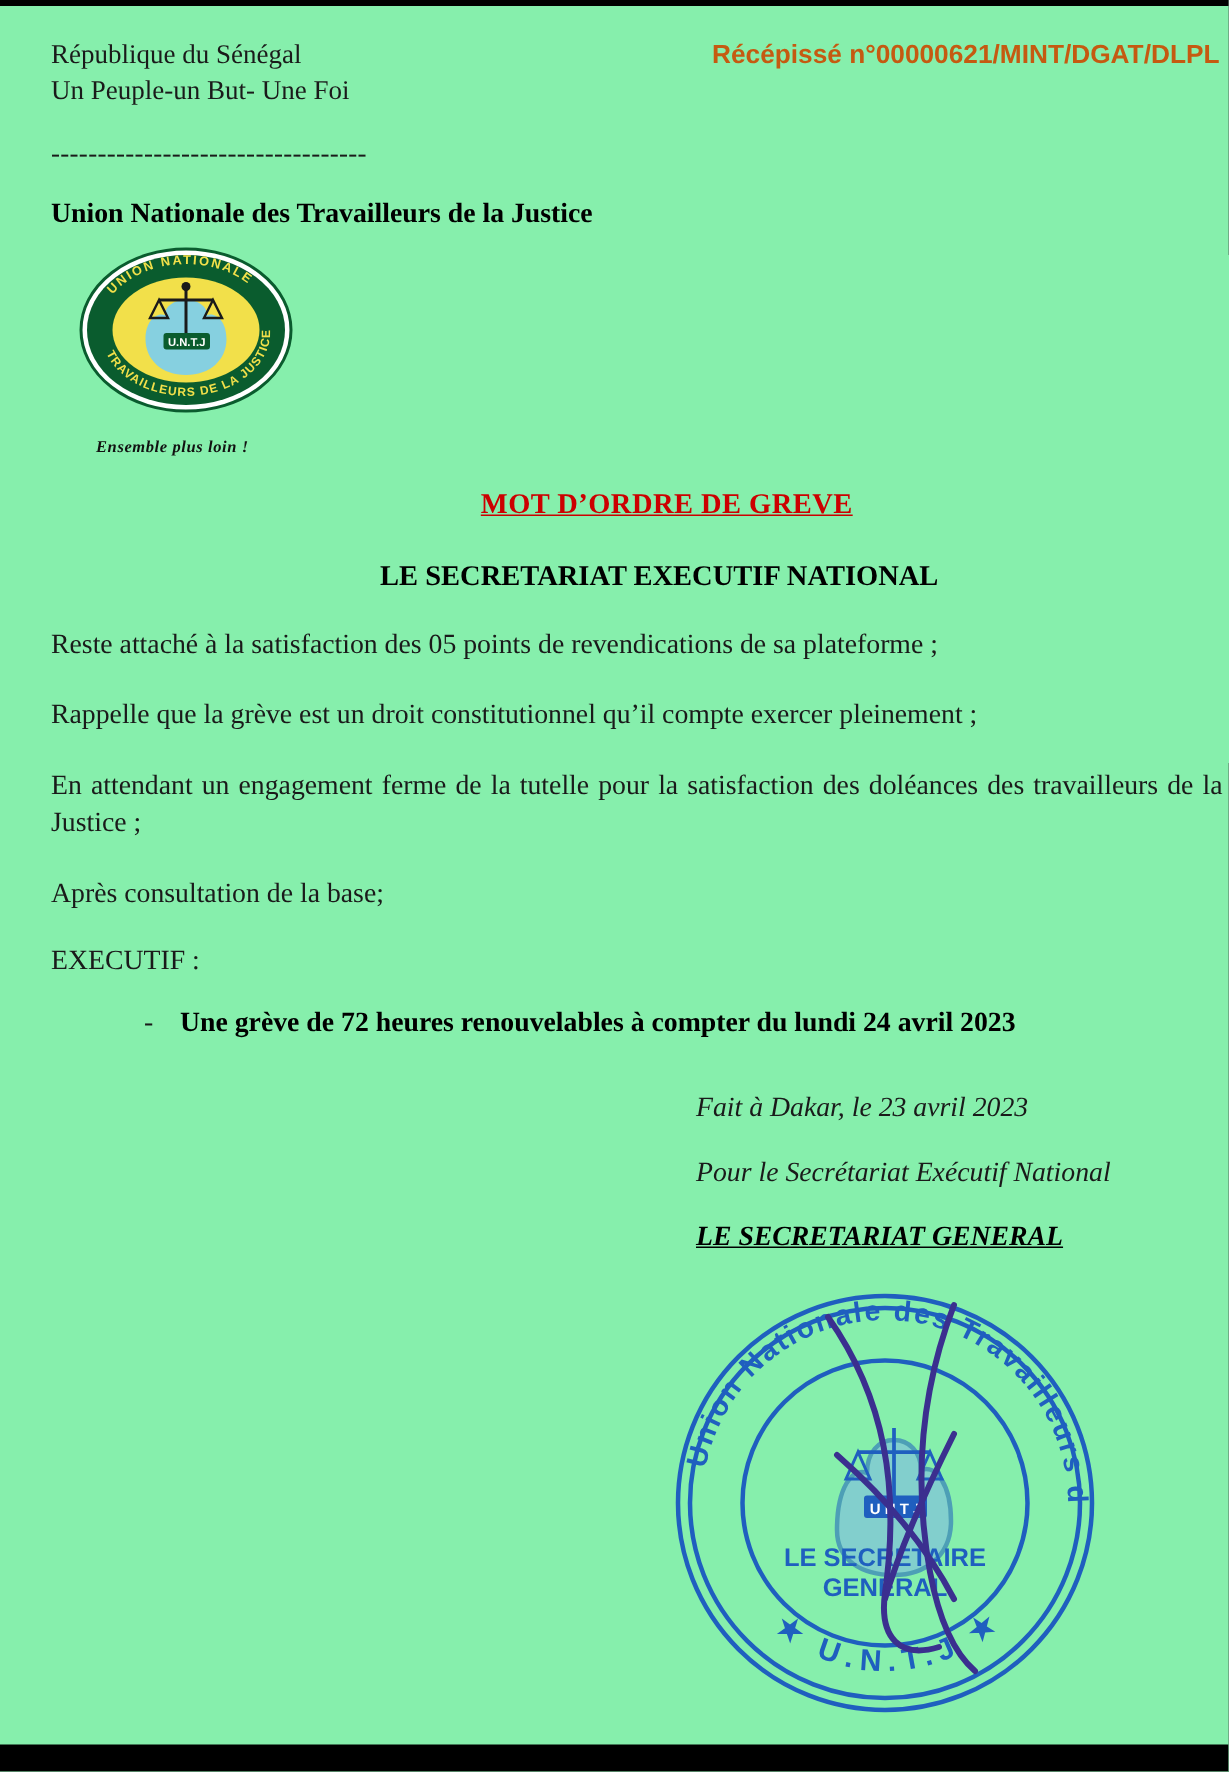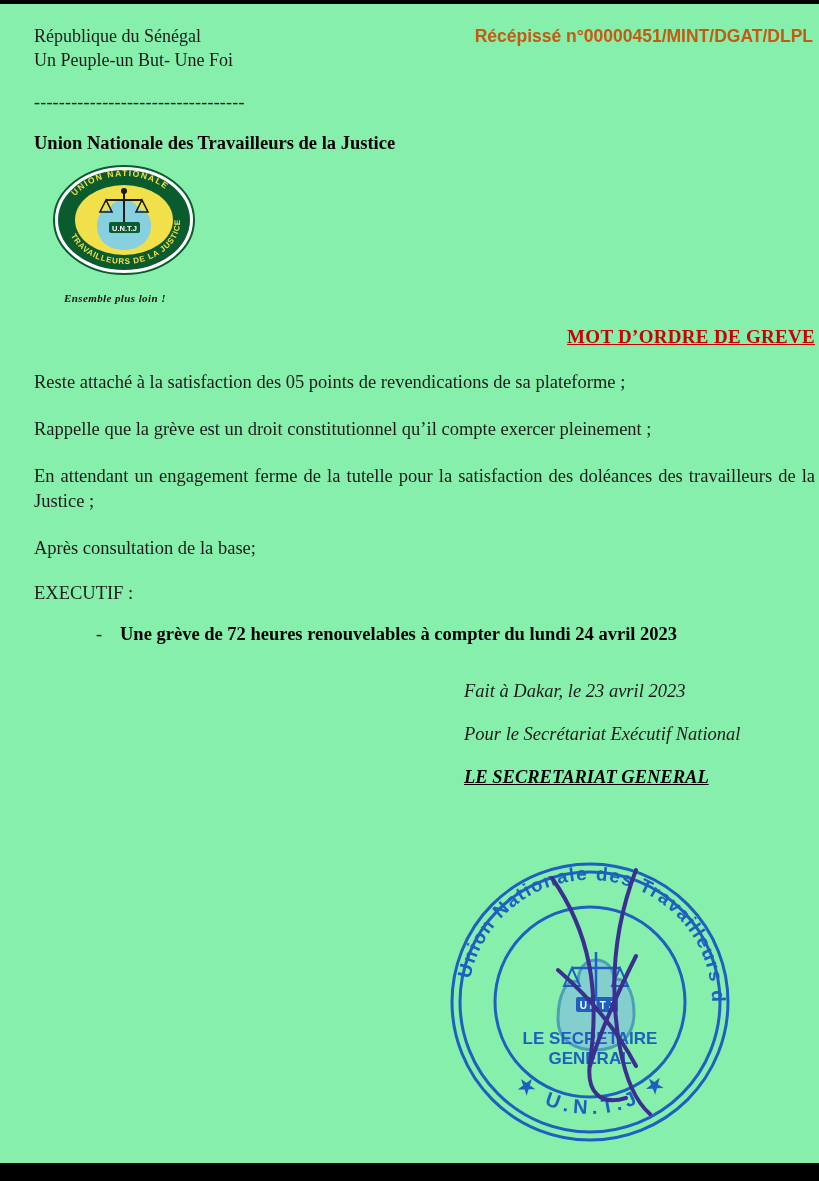--- a/index.html
+++ b/index.html
@@ -106,21 +106,21 @@
     font-weight: bold;
     font-size: 11px;
     color: #111;
     margin-top: 16px;
     margin-left: 12px;
     letter-spacing: 0.4px;
   }
 
   
   .title-strike {
-    text-align: right;
+    text-align: center;
     margin-top: 22px;
     margin-left: 40px;
   }
   .title-strike span {
     color: #cc0000;
     font-weight: bold;
     font-size: 19px;
     text-decoration: underline;
     letter-spacing: 0.3px;
   }
@@ -201,21 +201,21 @@
   <div class="black-bar-top"></div>
 
   <div class="sheet">
     <div class="content">
 
       <div class="header-row">
         <div class="header-left">
           <div>République du Sénégal</div>
           <div>Un Peuple-un But- Une Foi</div>
         </div>
-        <div class="receipt">Récépissé n°00000451/MINT/DGAT/DLPL</div>
+        <div class="receipt">Récépissé n°00000621/MINT/DGAT/DLPL</div>
       </div>
 
       <div class="dashes">----------------------------------</div>
 
       <div class="org-name">Union Nationale des Travailleurs de la Justice</div>
 
       <div class="logo-wrap">
         <svg class="logo-svg" width="146" height="112" viewBox="0 0 146 112">
           <ellipse cx="72" cy="56" rx="70" ry="54" fill="#ffffff" stroke="#0a5c2e" stroke-width="2"></ellipse>
           <ellipse cx="72" cy="56" rx="66" ry="50" fill="#0a5c2e"></ellipse>
@@ -242,20 +242,21 @@
           <text font-family="Liberation Sans, sans-serif" font-size="8" font-weight="bold" fill="#f2e04a" letter-spacing="0.8">
             <textPath href="#ringBottom" startOffset="9%">TRAVAILLEURS DE LA JUSTICE</textPath>
           </text>
         </svg>
         <div class="logo-motto">Ensemble plus loin !</div>
       </div>
 
       <div class="title-strike">
         <span>MOT D’ORDRE DE GREVE</span>
       </div>
+      <div class="subtitle">LE SECRETARIAT EXECUTIF NATIONAL</div>
 
       <div class="para">Reste attaché à la satisfaction des 05 points de revendications de sa plateforme ;</div>
       <div class="para">Rappelle que la grève est un droit constitutionnel qu’il compte exercer pleinement ;</div>
       <div class="para just">En attendant un engagement ferme de la tutelle pour la satisfaction des doléances des travailleurs de la Justice ;</div>
       <div class="para">Après consultation de la base;</div>
       <div class="decree">EXECUTIF :</div>
 
       <div class="bullet-row">
         <div class="bullet-dash">-</div>
         <div class="bullet-text">Une grève de 72 heures renouvelables à compter du lundi 24 avril 2023</div>

